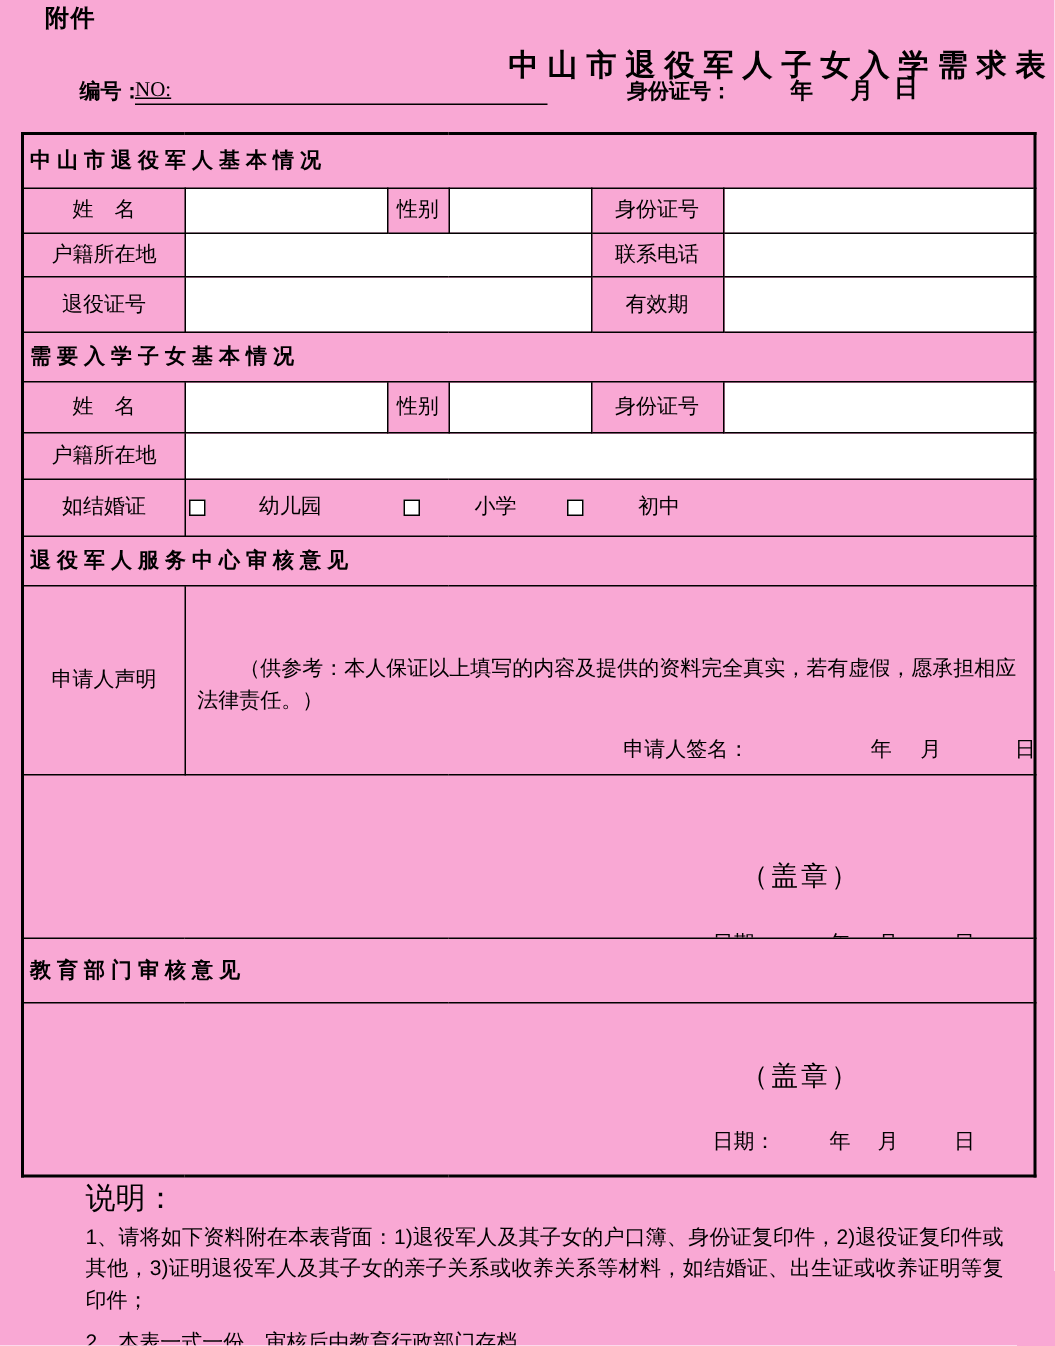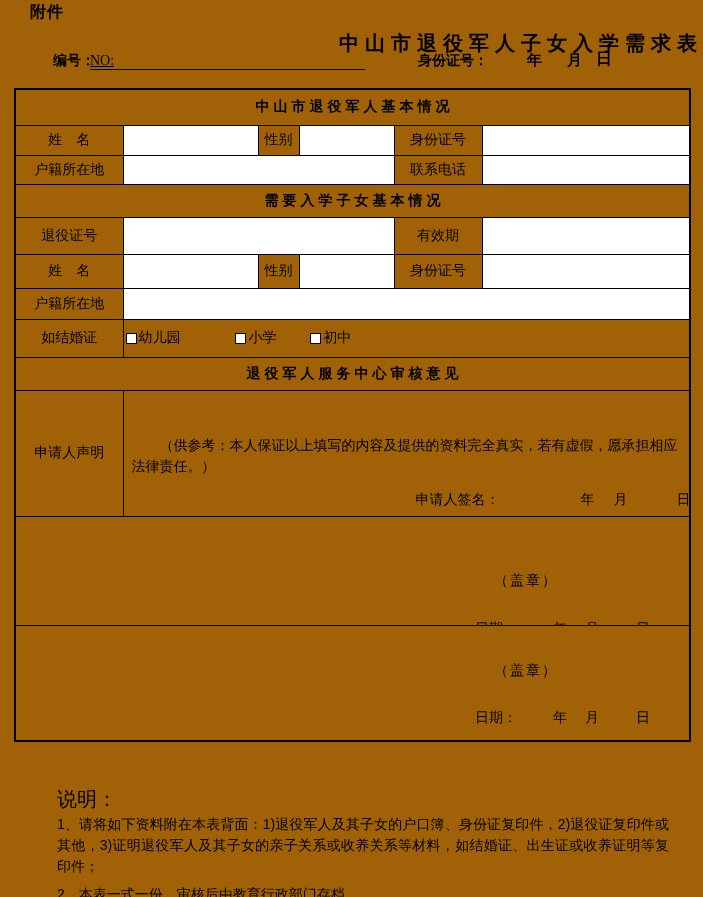--- a/index.html
+++ b/index.html
@@ -1,18 +1,18 @@
 <!DOCTYPE html>
 <html><head>
 <meta charset="utf-8">
 <style>
   * { margin:0; padding:0; box-sizing:border-box; }
   html,body { background:#ffffff; }
   body { font-family:"Liberation Sans", sans-serif; color:#000; }
-  .page { position:relative; width:703px; height:897px; background:#a16207; overflow:hidden; }
+  .page { position:relative; width:703px; height:897px; background:#f9a8d4; overflow:hidden; }
 
   .attachment { position:absolute; left:30px; top:2px; font-size:16px; font-weight:600; letter-spacing:1px; }
   .doc-title { position:absolute; left:0; top:30px; width:100%; text-align:right;
                font-size:20px; font-weight:bold; letter-spacing:6px; text-indent:6px; }
 
   .serial-row { position:absolute; left:0; top:48px; width:100%; height:26px;text-align:right; }
   .serial-row .lbl { font-weight:bold; font-size:14px; }
   .serial-label { position:absolute; left:53px; top:4px; }
   .serial-field { position:absolute; left:90px; top:0; width:275px; height:22px;
                   border-bottom:1px solid #000; display:flex; align-items:flex-end;text-decoration:underline; }
@@ -20,40 +20,40 @@
   .serial-value { flex:1; font-size:14px; }
   .fill-date-label { position:absolute; left:418px; top:4px; }
   .fd-year  { position:absolute; left:527px; top:3px; font-weight:bold; font-size:15px; }
   .fd-month { position:absolute; left:567px; top:3px; font-weight:bold; font-size:15px; }
   .fd-day   { position:absolute; left:596px; top:1px; font-weight:bold; font-size:16px; }
 
   table.form { position:absolute; left:14px; top:88px; width:675px;
                border-collapse:collapse; table-layout:fixed;
                border:2px solid #000; }
   table.form td { border:1px solid #000; font-size:14px; vertical-align:middle; overflow:hidden; }
-  td.sec-head { text-align:center; font-weight:bold; font-size:15px; letter-spacing:4px; text-indent:4px; }
+  td.sec-head { font-weight:bold; font-size:15px; letter-spacing:4px; text-indent:4px; }
   td.f-label { text-align:center;margin-left:19px; }
   td.f-input { background:#fff; }
 
   td.stage-cell { padding-left:2px; }
-  .stage-option { display:inline-flex; align-items:center; font-size:14px; }
+  .stage-option { display:inline-flex; align-items:center; font-size:14px;gap:34px; }
   .stage-option .cb { display:inline-block; width:11px; height:11px; border:1.5px solid #000;
                       margin-right:2px; background:#fff; }
   .stage-option.o1 { margin-right:51px; }
   .stage-option.o2 { margin-right:30px; }
 
   td.decl-cell { position:relative; vertical-align:top; }
   .decl-text { padding:5px 8px 0 8px; text-indent:2em; line-height:21px; font-size:14px; text-align:left; }
   .sig-label { position:absolute; left:292px; bottom:7px; font-size:14px; }
   .sig-year  { position:absolute; left:457px; bottom:7px; font-size:14px; }
   .sig-month { position:absolute; left:490px; bottom:7px; font-size:14px; }
   .sig-day   { position:absolute; left:553px; bottom:7px; font-size:14px; }
 
   td.review-body { position:relative; vertical-align:top; }
-  .seal  { position:absolute; left:478px; font-size:14px; letter-spacing:2px; }
+  .seal  { position:absolute; left:478px; font-size:18px; letter-spacing:2px; }
   .rdate { position:absolute; font-size:14px;margin-top:20px; }
   .rd-label { left:459px; }
   .rd-year  { left:537px; }
   .rd-month { left:569px; }
   .rd-day   { left:620px; }
   .sc .seal  { top:55px; }
   .sc .rdate { top:83px; }
   .edu .seal  { top:36px; }
   .edu .rdate { top:63px; }
 
@@ -103,29 +103,29 @@
       <td class="f-input"></td>
       <td class="f-label">身份证号</td>
       <td class="f-input"></td>
     </tr>
     <tr style="height:29px">
       <td class="f-label">户籍所在地</td>
       <td class="f-input" colspan="3"></td>
       <td class="f-label">联系电话</td>
       <td class="f-input"></td>
     </tr>
-    <tr style="height:33px">
-      <td class="sec-head" colspan="6">需要入学子女基本情况</td>
-    </tr>
-
     <tr style="height:37px">
       <td class="f-label">退役证号</td>
       <td class="f-input" colspan="3"></td>
       <td class="f-label">有效期</td>
       <td class="f-input"></td>
+    </tr>
+
+    <tr style="height:33px">
+      <td class="sec-head" colspan="6">需要入学子女基本情况</td>
     </tr>
     <tr style="height:34px">
       <td class="f-label">姓　名</td>
       <td class="f-input"></td>
       <td class="f-label">性别</td>
       <td class="f-input"></td>
       <td class="f-label">身份证号</td>
       <td class="f-input"></td>
     </tr>
     <tr style="height:31px">
@@ -166,20 +166,23 @@
     <tr style="height:109px">
       <td class="review-body sc" colspan="6">
         <span class="seal">（盖章）</span>
         <span class="rdate rd-label">日期：</span>
         <span class="rdate rd-year">年</span>
         <span class="rdate rd-month">月</span>
         <span class="rdate rd-day">日</span>
       </td>
     </tr>
 
+    <tr style="height:43px">
+      <td class="sec-head" colspan="6">教育部门审核意见</td>
+    </tr>
     <tr style="height:116px">
       <td class="review-body edu" colspan="6">
         <span class="seal">（盖章）</span>
         <span class="rdate rd-label">日期：</span>
         <span class="rdate rd-year">年</span>
         <span class="rdate rd-month">月</span>
         <span class="rdate rd-day">日</span>
       </td>
     </tr>
   </tbody>

